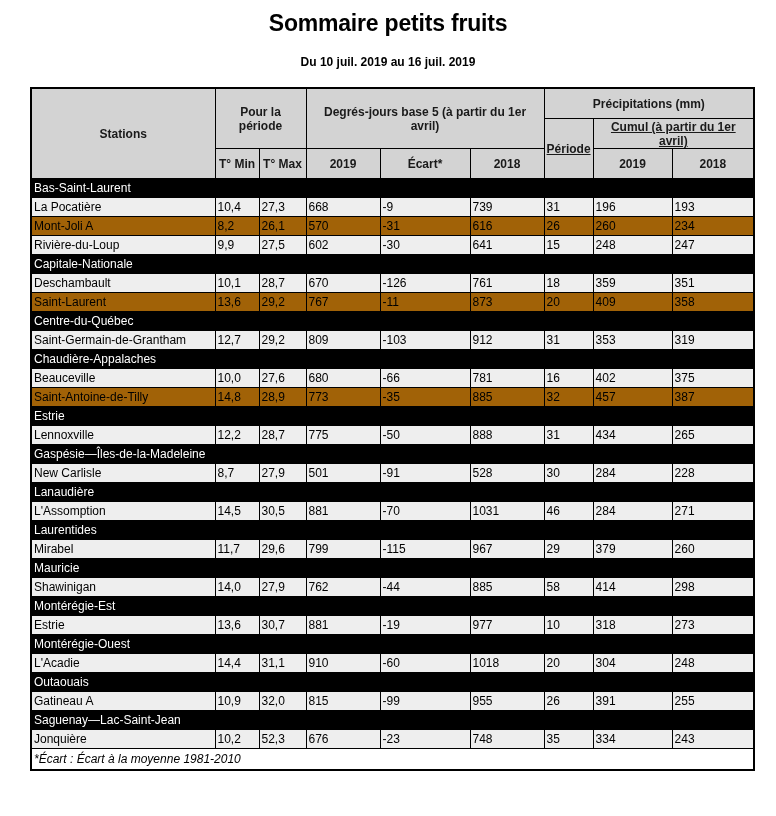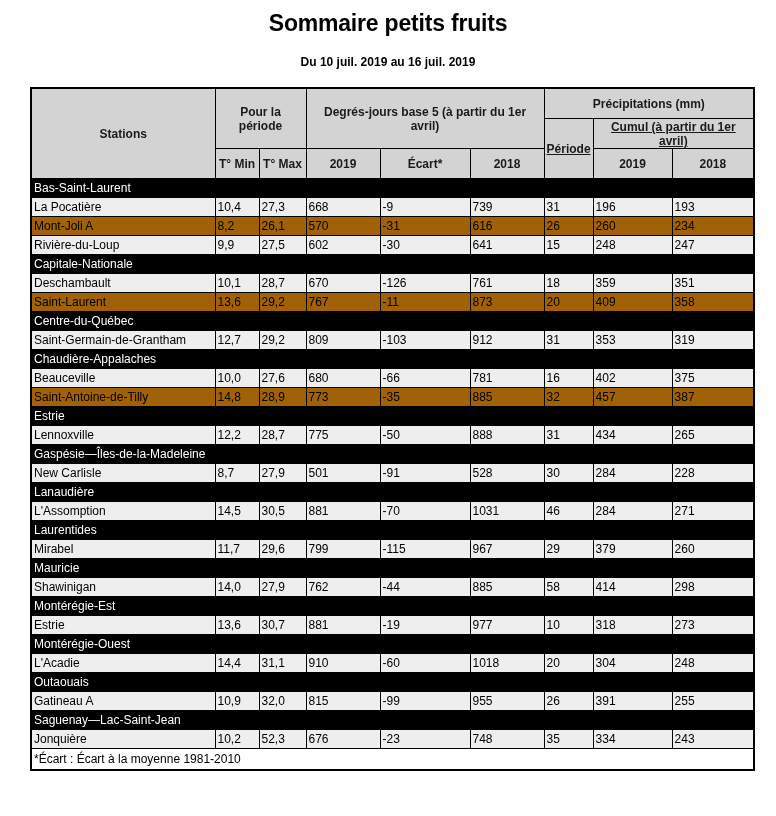--- a/index.html
+++ b/index.html
@@ -8,21 +8,21 @@
   .subtitle { position: absolute; top: 55px; left: 0; width: 776px; text-align: center; font-size: 12px; font-weight: bold; }
   table.summary { position: absolute; top: 87px; left: 30px; width: 723px; border-collapse: collapse; border: 2px solid #000; table-layout: fixed; font-size: 12px; }
   table.summary th { background: #d3d3d3; font-weight: bold; font-size: 12px; border: 1px solid #000; padding: 0 2px; color: #1a1a1a; }
   table.summary tr.h1 th { height: 29px; }
   table.summary tr.h2 th { height: 29px; text-decoration: underline; }
   table.summary tr.h3 th { height: 29px; margin-left: 23px; }
   table.summary td { border: 1px solid #000; padding: 0 2px; height: 18px; line-height: 18px; white-space: nowrap; overflow: hidden; }
   tr.region td { background: #000; color: #ffffff; border-color: #000; }
   tr.data td { background: #eeeeee; }
   tr.data.white td { background: #a16207; }
-  tr.footnote td { background: #fff; height: 20px; }
+  tr.footnote td { background: #fff; font-style: italic; height: 20px; }
   .left { text-align: left; }
 </style>
 </head>
 <body>
 
 <div class="title">Sommaire petits fruits</div>
 <div class="subtitle">Du 10 juil. 2019 au 16 juil. 2019</div>
 
 <table class="summary">
   <colgroup>

